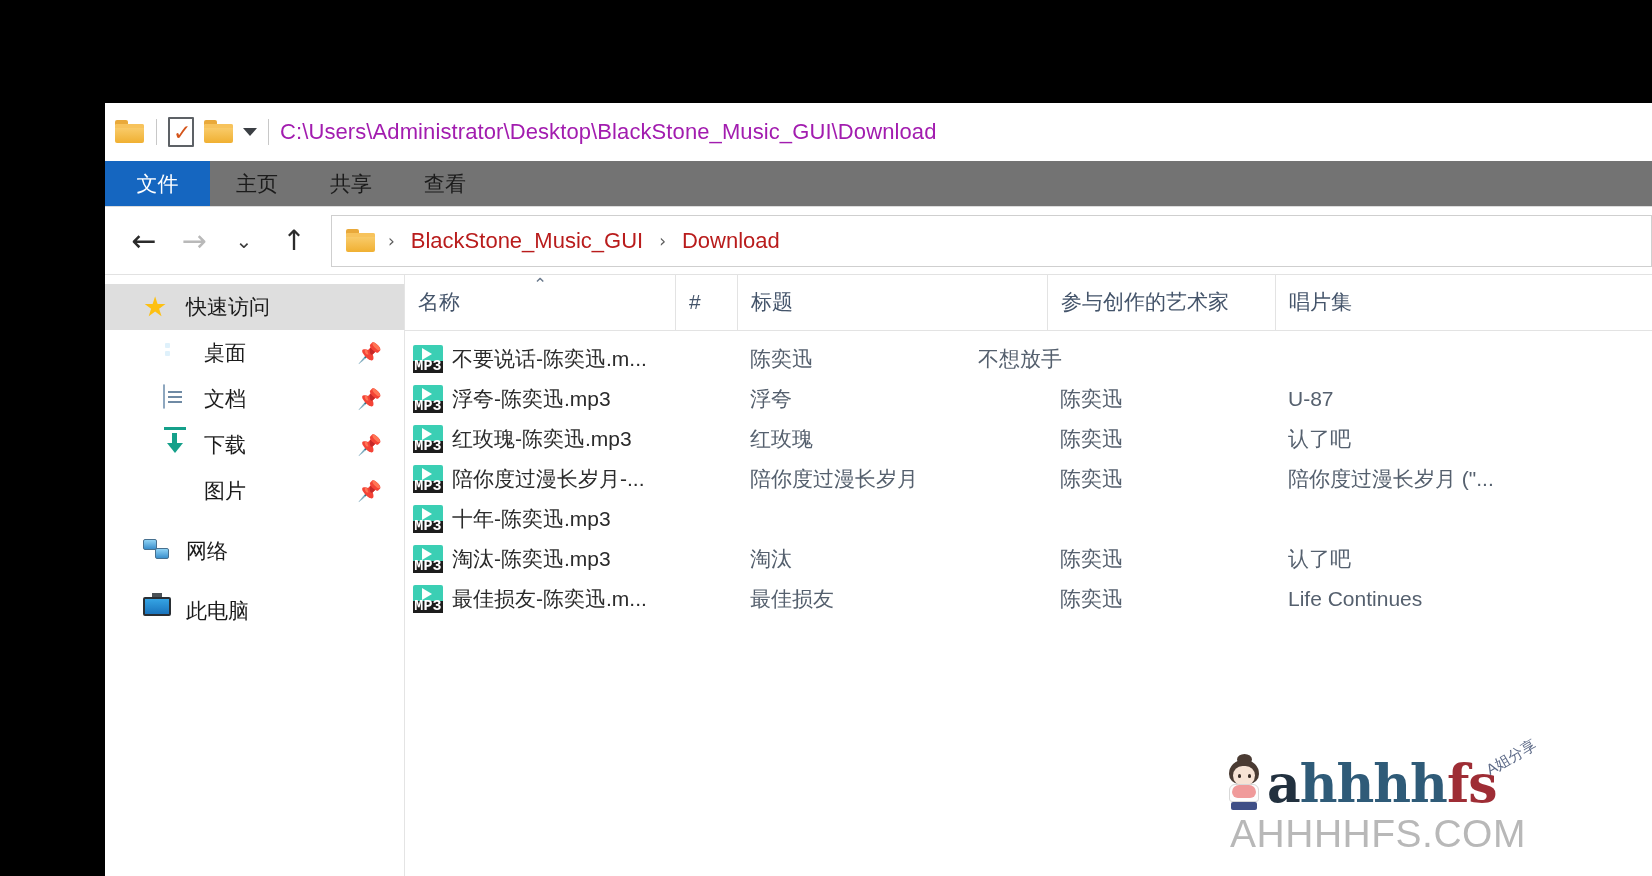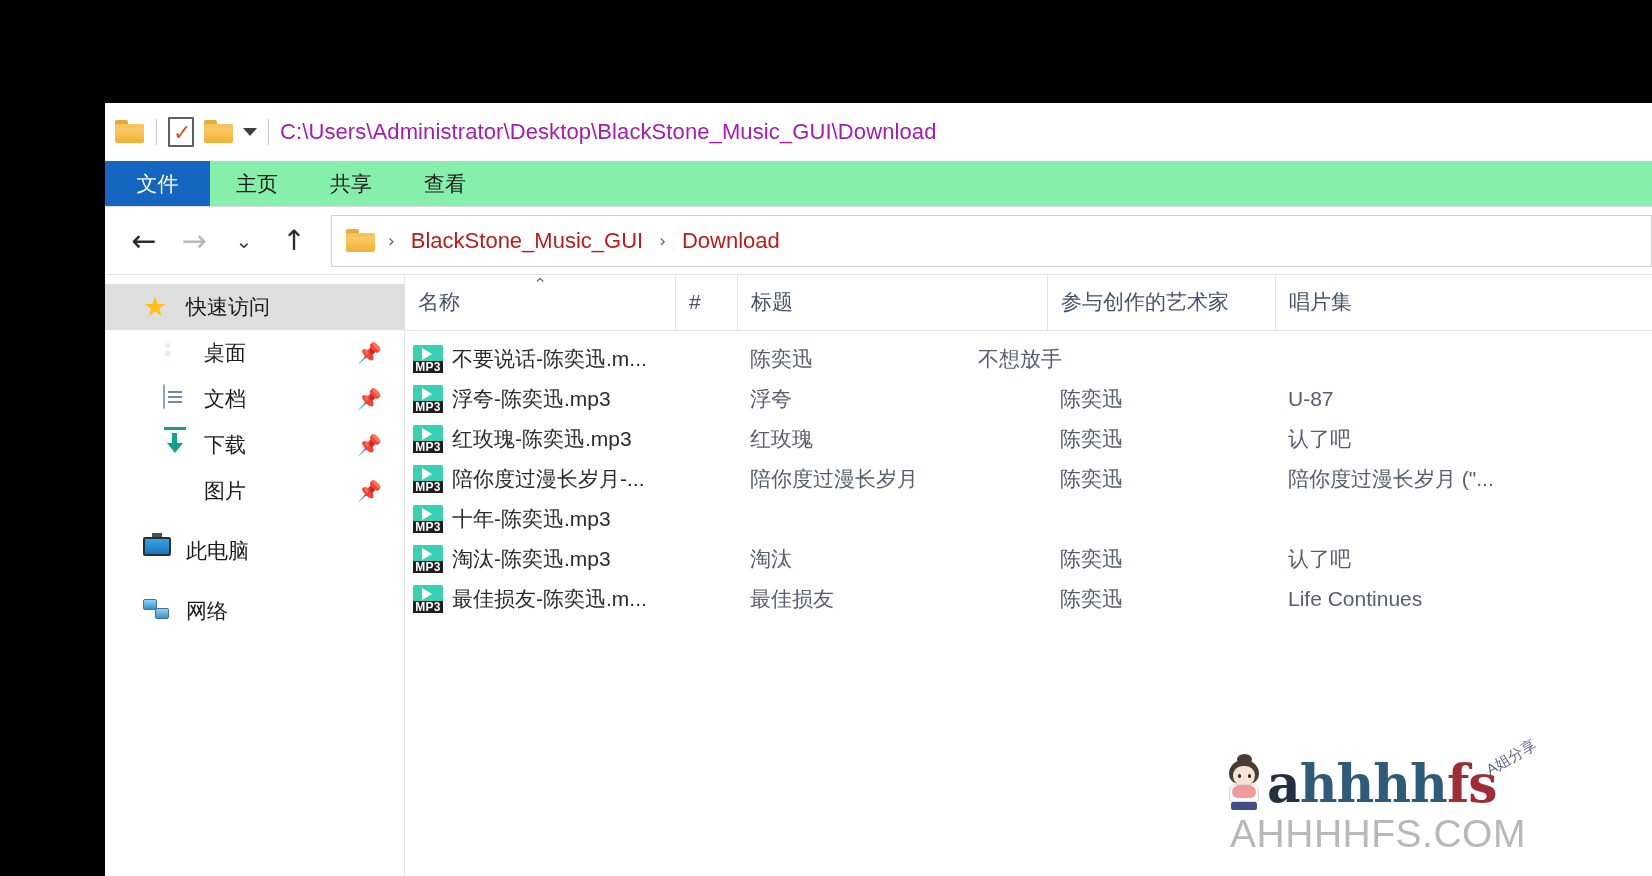--- a/index.html
+++ b/index.html
@@ -65,21 +65,21 @@
     border-right: 7px solid transparent;
     border-top: 8px solid #3b3f44;
   }
   .title-path {
     font-size: 22px; color: #a21caf; letter-spacing: .1px;
     white-space: nowrap;
   }
 
   
   .ribbon {
-    height: 46px; background: #86efac;
+    height: 46px; background: #737373;
     display: flex; align-items: stretch;
     border-bottom: 1px solid #dcdcdc;
   }
   .rtab {
     display: flex; align-items: center; justify-content: center;
     font-size: 21px; color: #1b1b1b;
     padding: 0 22px;
     min-width: 86px;
   }
   .rtab.file {
@@ -281,22 +281,22 @@
   .mp3-icon .play {
     position:absolute; left:9px; top:3px; width:0; height:0;
     border-top:6px solid transparent; border-bottom:6px solid transparent;
     border-left:10px solid #ffffff;
   }
   .mp3-icon .tag {
     position:absolute; left:0; bottom:0; width:30px; height:12px;
     background:#1d1d1d; display:flex; align-items:center; justify-content:center;
   }
   .mp3-icon .tag span {
-    color:#ffffff; font-size:12px; font-weight:bold; letter-spacing:.2px;
-    font-family:Liberation Sans, sans-serif; line-height:12px;
+    color:#ffffff; font-size:15px; font-weight:bold; letter-spacing:.2px;
+    font-family:Liberation Mono, monospace; line-height:12px;
   }
   .fname { overflow:hidden; white-space:nowrap; }
 
   
   .watermark {
     position: absolute; left: 818px; top: 473px;
     width: 310px; height: 105px;
     pointer-events: none;
   }
   .wm-logo { position: relative; height: 62px; display: flex; align-items: flex-end; }
@@ -427,30 +427,30 @@
 
         <div class="nav-item indented">
           <span class="nav-ico"><span class="ic-pic"></span></span>
           <span>图片</span>
           <span class="nav-pin">📌</span>
         </div>
 
 
         <div class="nav-item group">
           <span class="nav-ico">
+            <span class="ic-net"><span class="m1"></span><span class="m2"></span></span>
+          </span>
+          <span>网络</span>
+        </div>
+
+        <div class="nav-item group">
+          <span class="nav-ico">
             <span class="ic-pc"><span class="scr"></span><span class="stand"></span></span>
           </span>
           <span>此电脑</span>
-        </div>
-
-        <div class="nav-item group">
-          <span class="nav-ico">
-            <span class="ic-net"><span class="m1"></span><span class="m2"></span></span>
-          </span>
-          <span>网络</span>
         </div>
       </div>
 
       <div class="filelist">
 
         <div class="colhead">
           <div class="col c-name">
             <span class="sortmark">⌃</span>
             <span>名称</span>
           </div>

